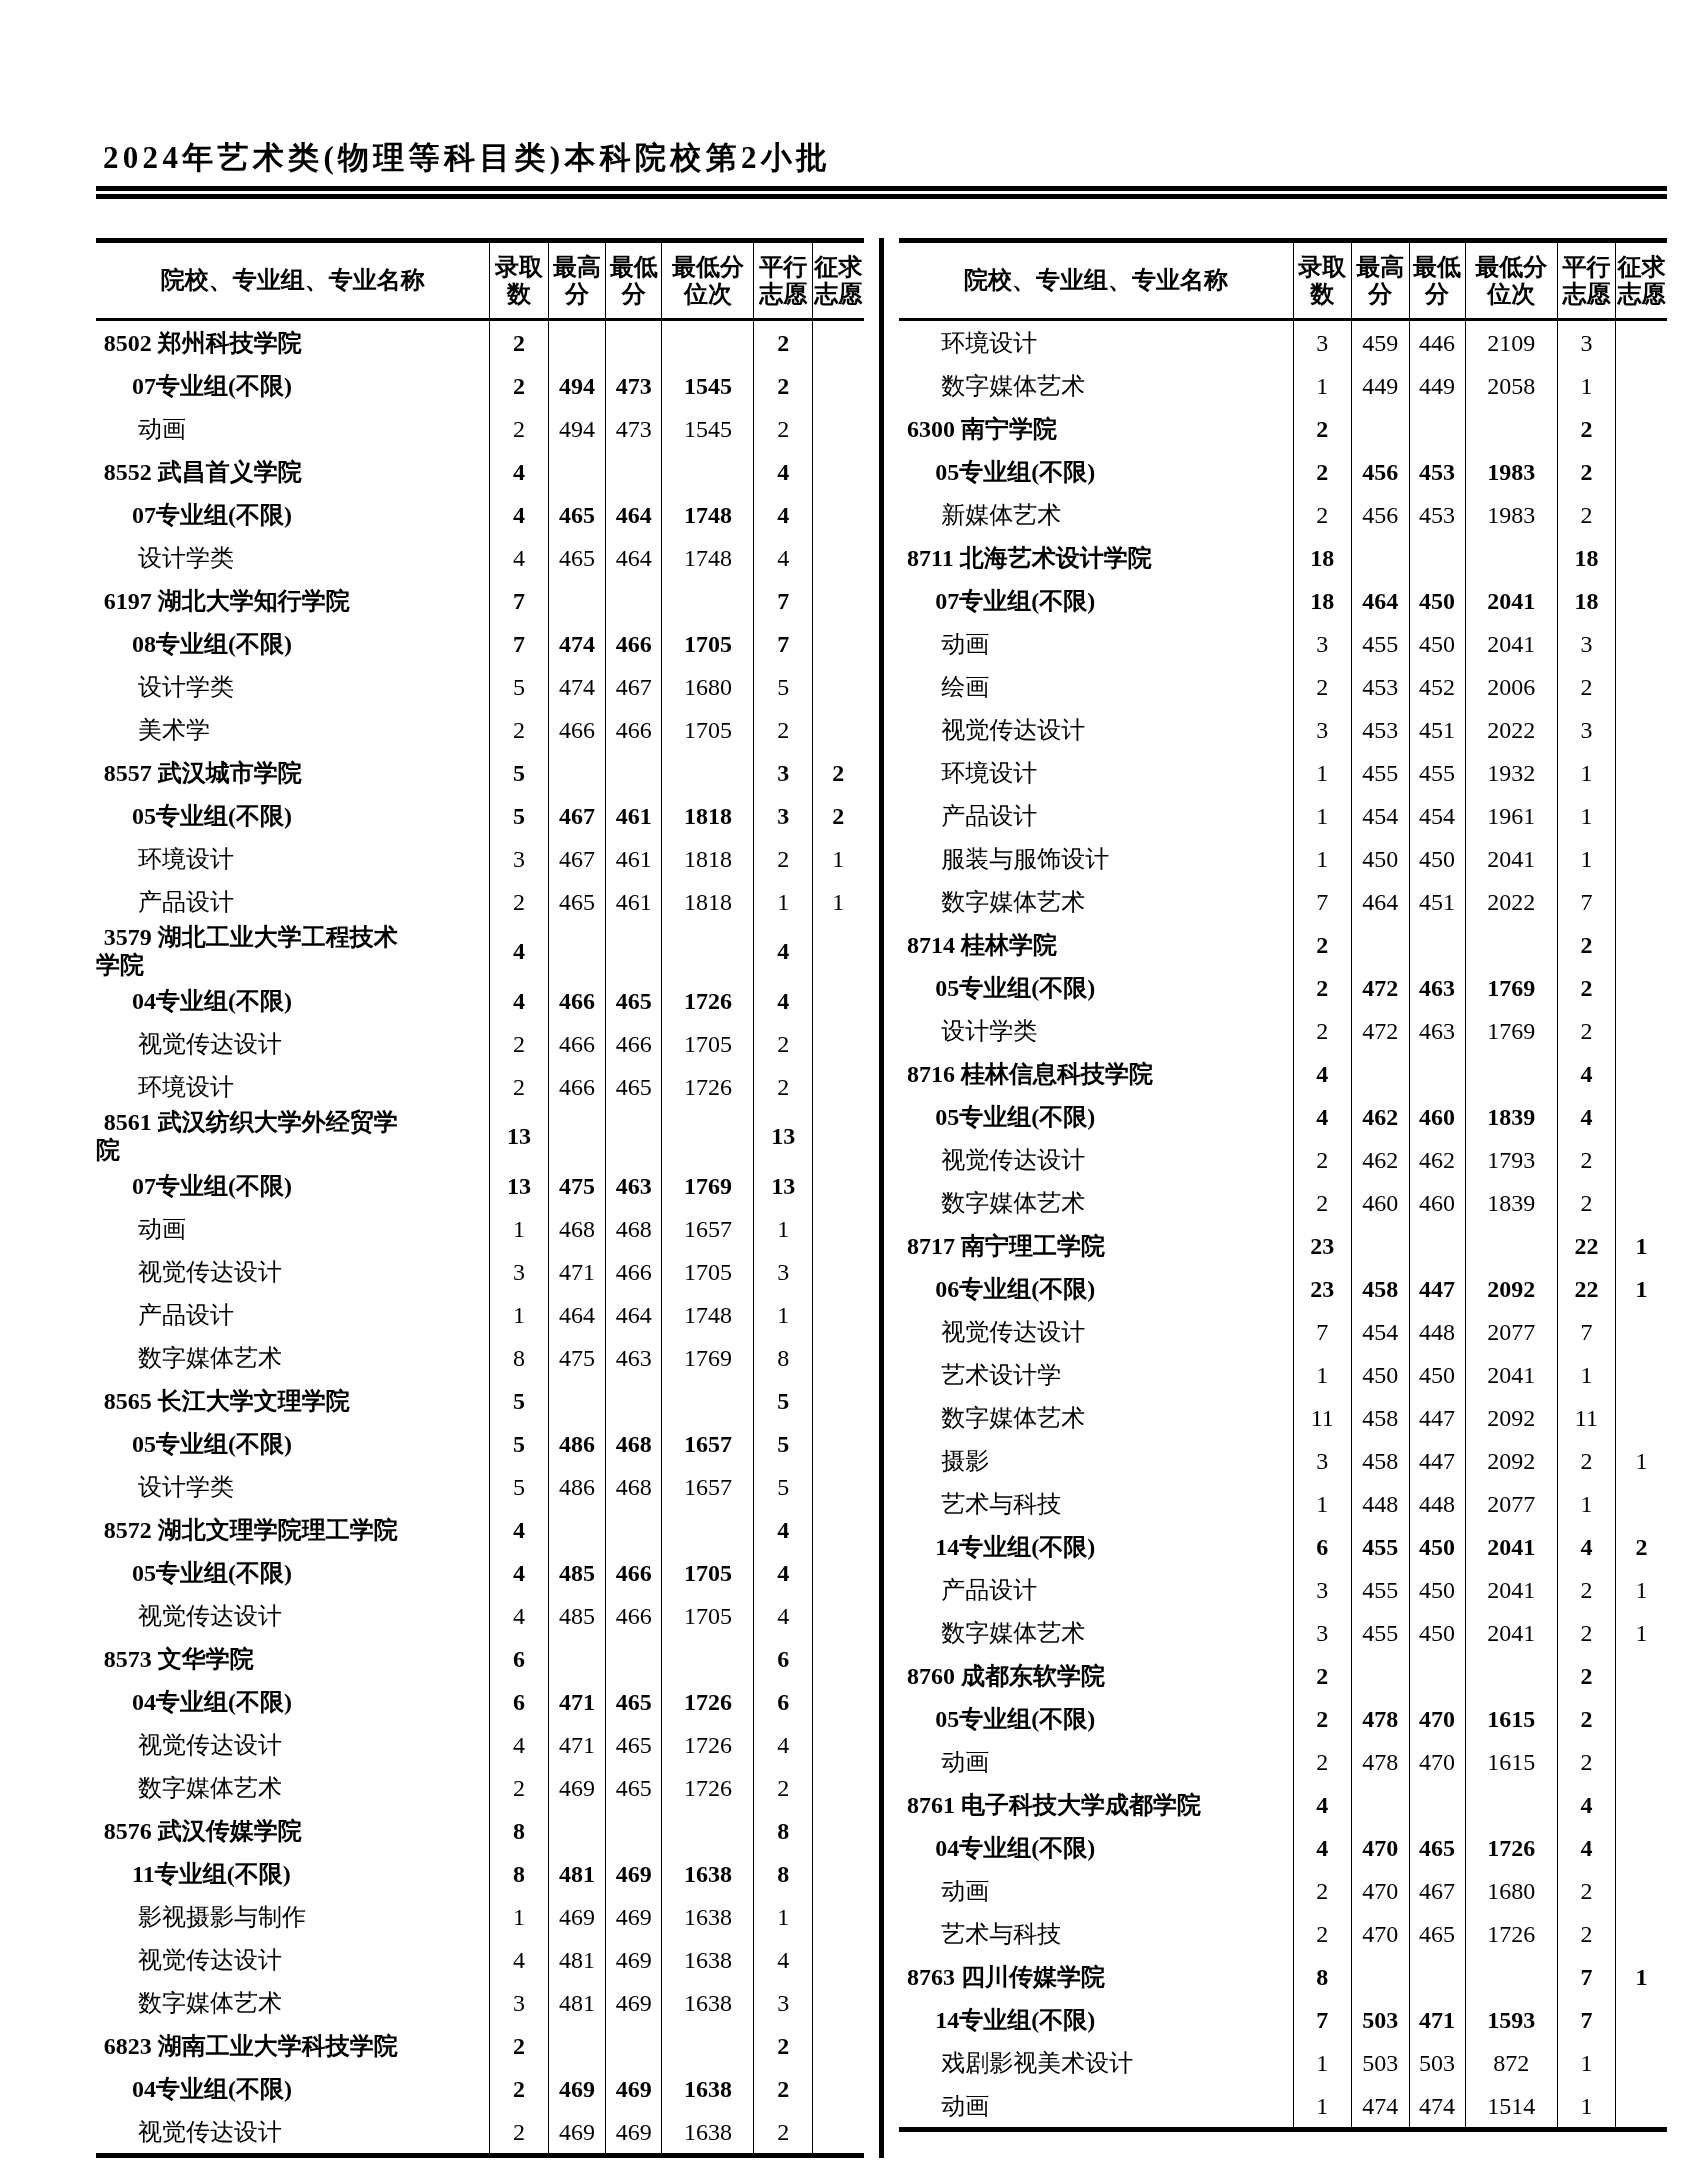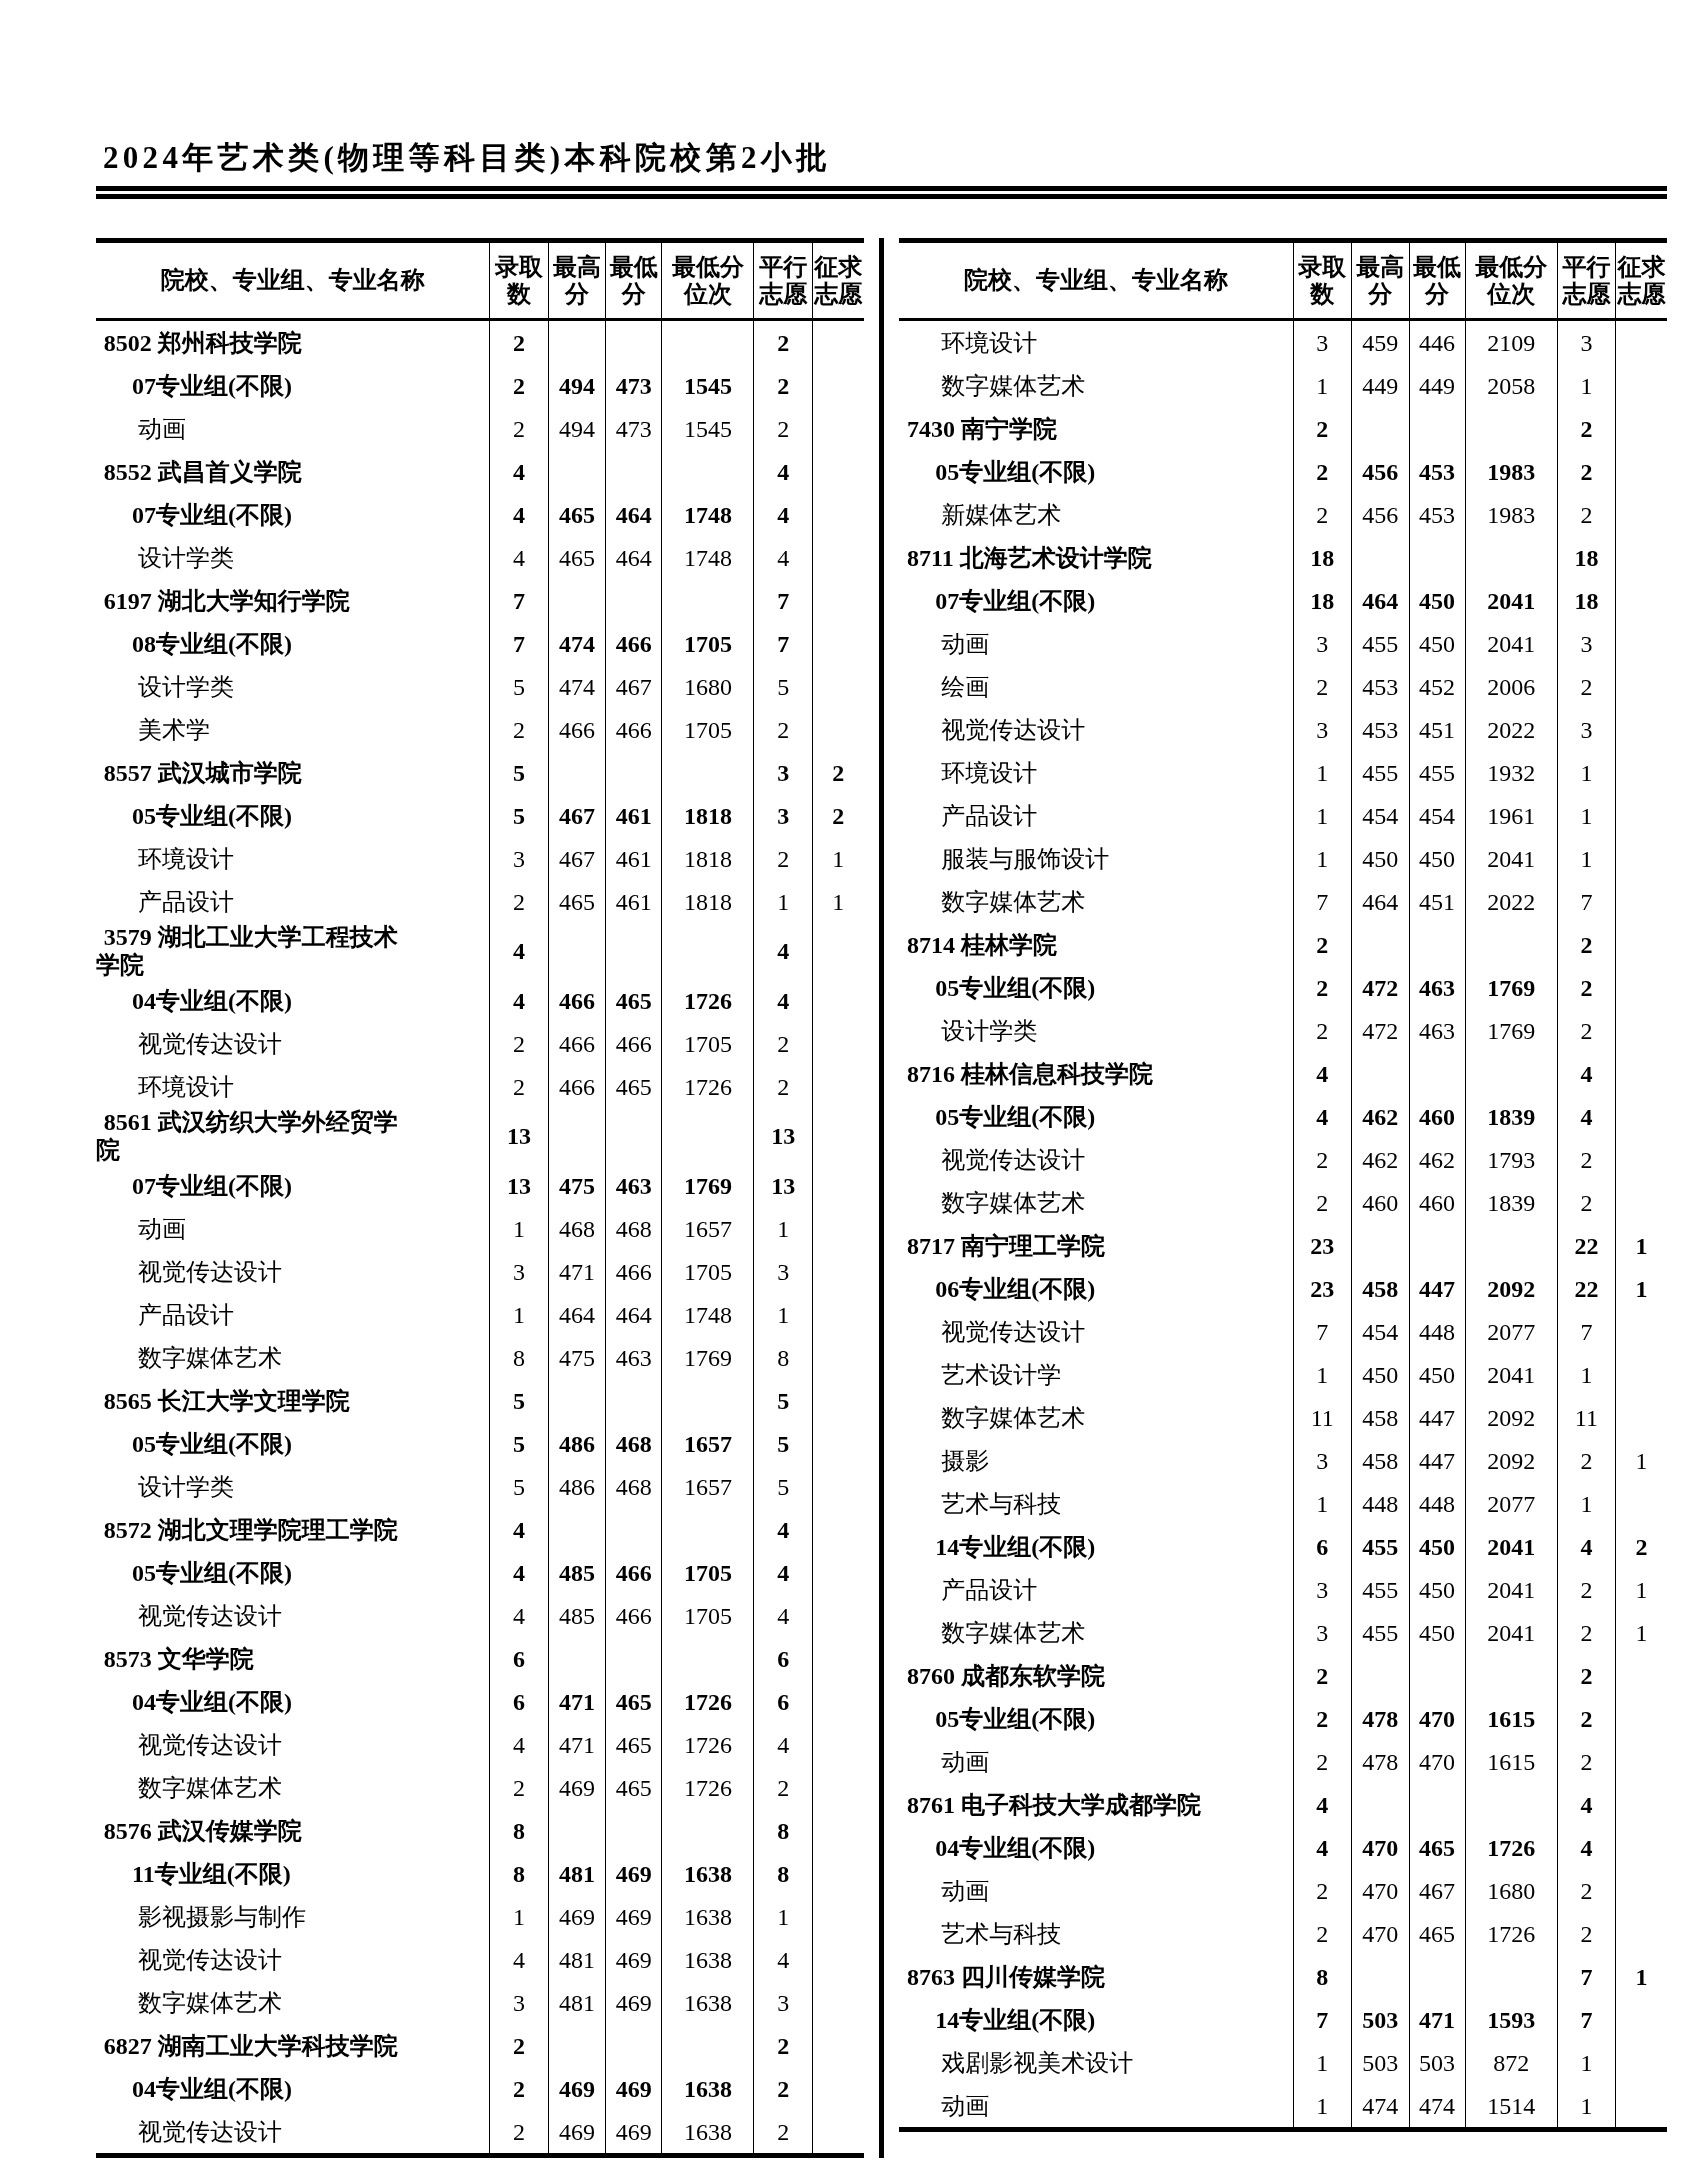--- a/index.html
+++ b/index.html
@@ -450,21 +450,21 @@
           <tr class="t-major">
             <td class="name">数字媒体艺术</td>
             <td class="vb num">3</td>
             <td class="vb num">481</td>
             <td class="vb num">469</td>
             <td class="vb num">1638</td>
             <td class="vb num">3</td>
             <td class="vb num"></td>
           </tr>
           <tr class="t-institution">
-            <td class="name">6827 湖南工业大学科技学院</td>
+            <td class="name">6823 湖南工业大学科技学院</td>
             <td class="vb num">2</td>
             <td class="vb num"></td>
             <td class="vb num"></td>
             <td class="vb num"></td>
             <td class="vb num">2</td>
             <td class="vb num"></td>
           </tr>
           <tr class="t-group">
             <td class="name">04专业组(不限)</td>
             <td class="vb num">2</td>
@@ -540,21 +540,21 @@
           <tr class="t-major">
             <td class="name">数字媒体艺术</td>
             <td class="vb num">1</td>
             <td class="vb num">449</td>
             <td class="vb num">449</td>
             <td class="vb num">2058</td>
             <td class="vb num">1</td>
             <td class="vb num"></td>
           </tr>
           <tr class="t-institution">
-            <td class="name">7430 南宁学院</td>
+            <td class="name">6300 南宁学院</td>
             <td class="vb num">2</td>
             <td class="vb num"></td>
             <td class="vb num"></td>
             <td class="vb num"></td>
             <td class="vb num">2</td>
             <td class="vb num"></td>
           </tr>
           <tr class="t-group">
             <td class="name">05专业组(不限)</td>
             <td class="vb num">2</td>

